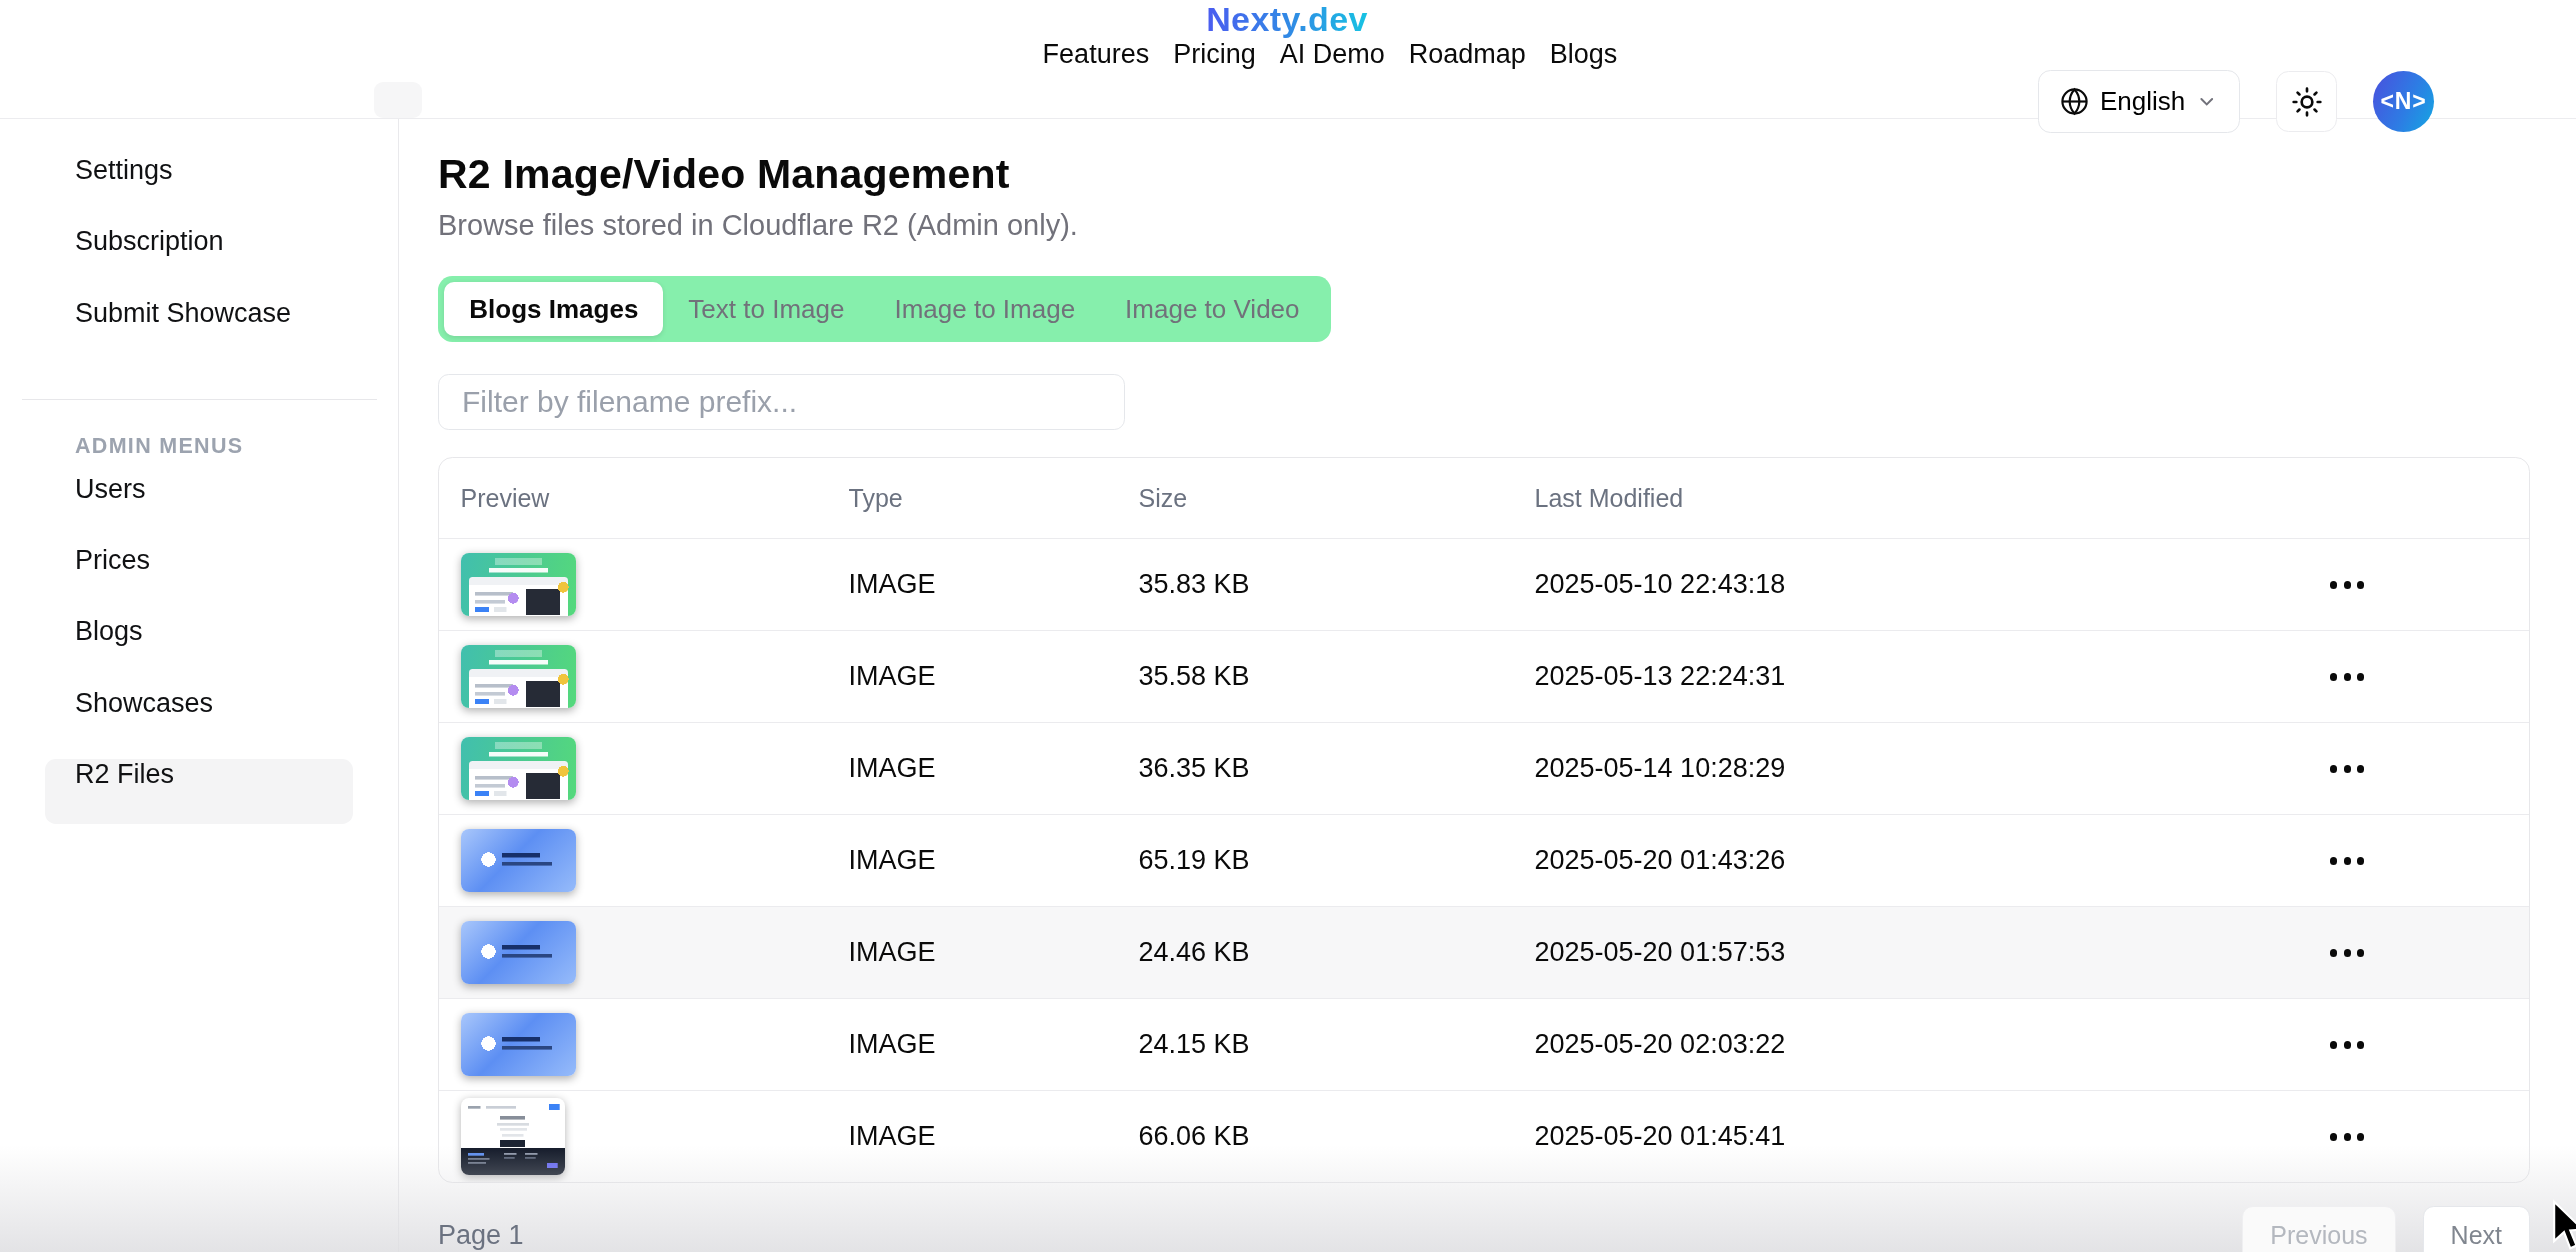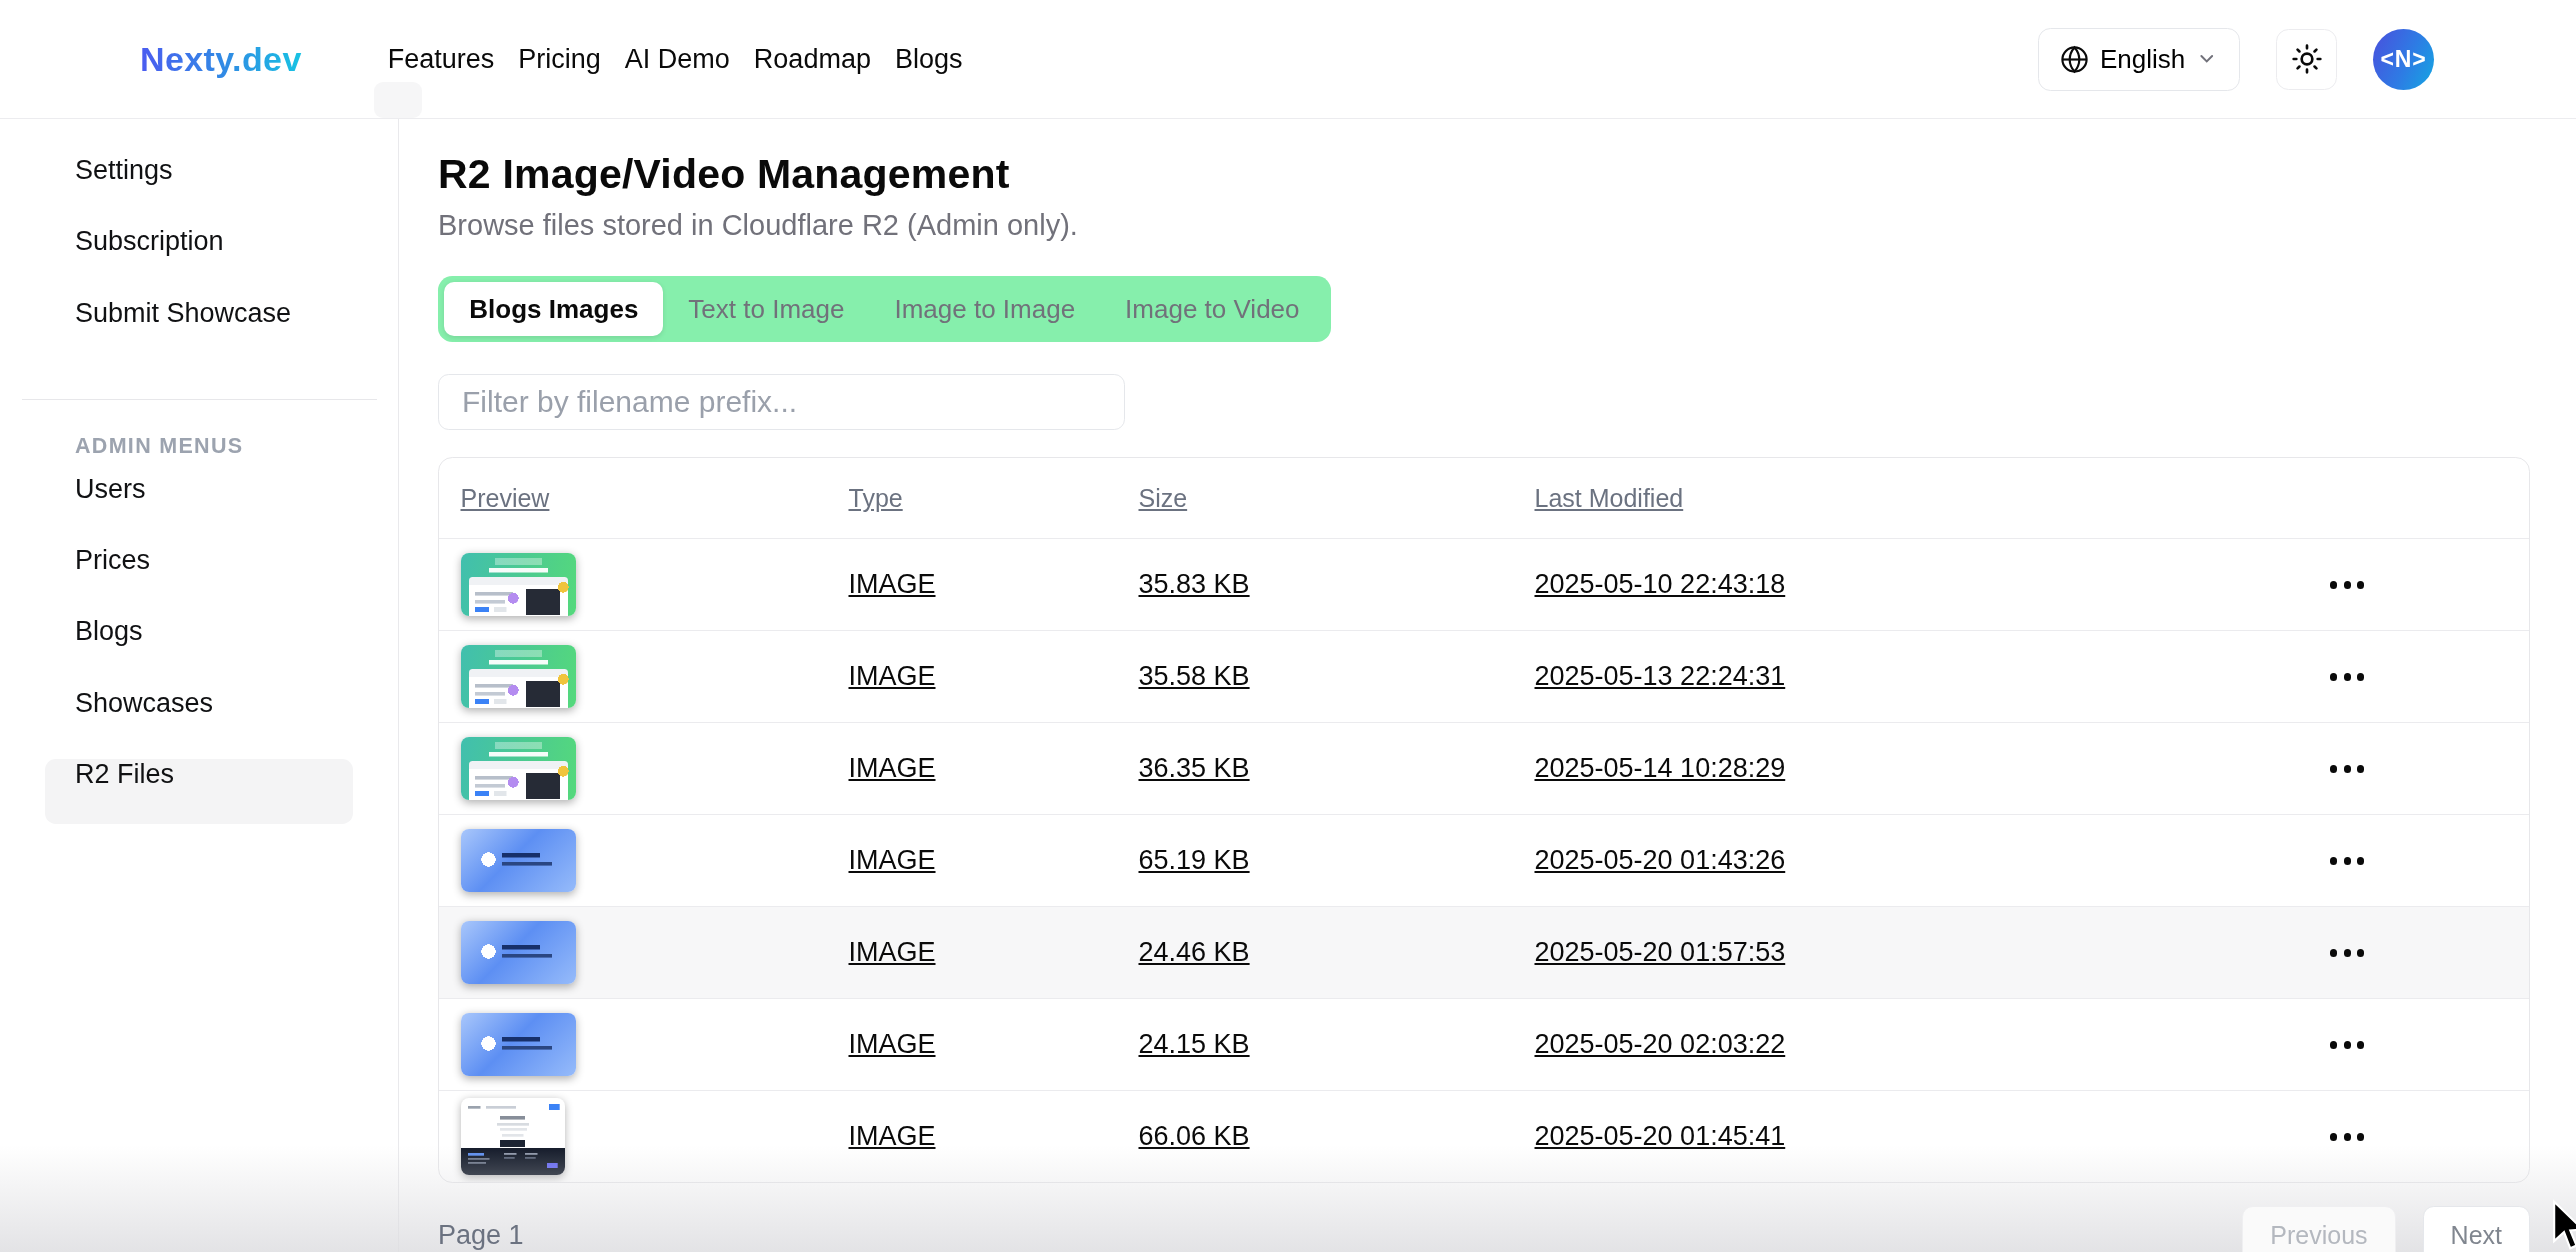--- a/index.html
+++ b/index.html
@@ -2,21 +2,21 @@
 <html style="font-size:14.3px"><head>
 <meta charset="utf-8">
 <style>
   * { margin:0; padding:0; box-sizing:border-box; }
   html,body { width:2576px; height:1252px; overflow:hidden; background:#fff;
     font-family:"Liberation Sans","DejaVu Sans",sans-serif; color:#0a0a0a; }
 
   
   .navbar { position:absolute; left:0; top:0; width:2576px; height:119px;
     display:flex; align-items:center; padding:0 142px 0 140px;
-    border-bottom:1.8px solid #ececef; background:#fff; z-index:10; }
+    border-bottom:1.8px solid #ececef; background:#fff; z-index:10;flex-direction:column; }
   .logo { font-size:34px; font-weight:800; letter-spacing:0.4px;
     background:linear-gradient(90deg,#4b5cf0 0%,#2f8de4 55%,#17c3e3 100%);
     -webkit-background-clip:text; background-clip:text; color:transparent; cursor:pointer; }
   .nav-links { display:flex; gap:24px; margin-left:86px; }
   .nav-link { font-size:27px; font-weight:500; color:#0a0a0a; cursor:pointer; }
   .nav-right { margin-left:auto; display:flex; align-items:center; gap:36px; }
   .lang-btn { display:flex; align-items:center; gap:10.7px; height:63px; padding:0 21.5px;
     border:1.8px solid #e5e7eb; border-radius:12.5px; background:#fff; font-size:26px; cursor:pointer; }
   .icon-btn { width:61px; height:61px; border:1.8px solid #ececef; border-radius:12.5px;
     background:#fff; display:flex; align-items:center; justify-content:center; cursor:pointer; }
@@ -54,21 +54,21 @@
   .filter-wrap { margin-top:32px; }
   .filter-input { width:687px; height:56px; border:1.8px solid #e5e7eb; border-radius:10.7px;
     padding:0 23px; font-size:30px; color:#0a0a0a; outline:none;
     font-family:"Liberation Sans","DejaVu Sans",sans-serif; }
   .filter-input::placeholder { color:#9aa0ab; }
 
   
   .table { margin-top:27px; width:2092px; border:1.8px solid #e7e7ea; border-radius:14.3px;
     overflow:hidden; background:#fff; }
   .trow { display:grid; grid-template-columns:388px 290px 396px 1fr 179px;
-    align-items:center; padding:0 21.5px;text-decoration:underline; }
+    align-items:center; padding:0 21.5px; }
   .thead { height:80px; font-size:25px; font-weight:500; color:#6b7280; }
   .tr { height:92px; border-top:1.8px solid #ebebee; font-size:27px; color:#0a0a0a; }
   .tr.hovered { background:#f7f7f8; }
   .actions-btn { display:flex; gap:6.3px; align-items:center; cursor:pointer;
     background:none; border:none; padding:5.4px 1.8px; justify-self:start; }
   .actions-btn i { width:7.2px; height:7.2px; border-radius:50%; background:#0a0a0a; display:block; }
 
   
   .thumb { position:relative; width:115px; height:63px; border-radius:8px; overflow:hidden;
     box-shadow:0 2.7px 9px rgba(0,0,0,.30); flex:none; cursor:pointer; }

